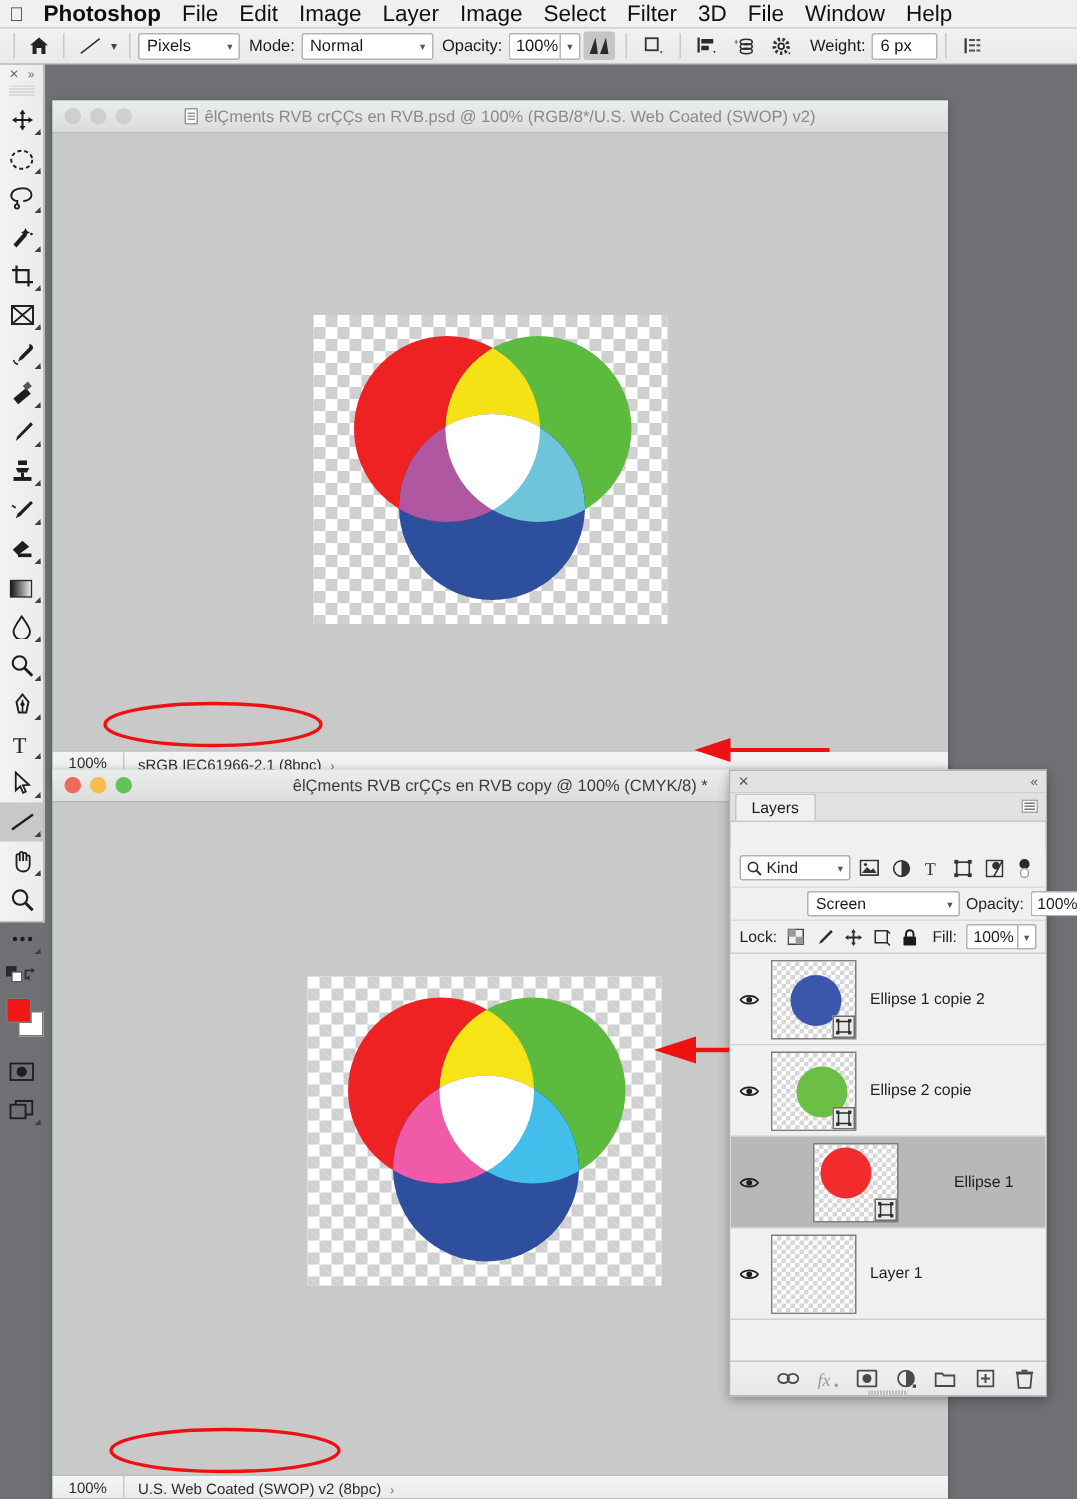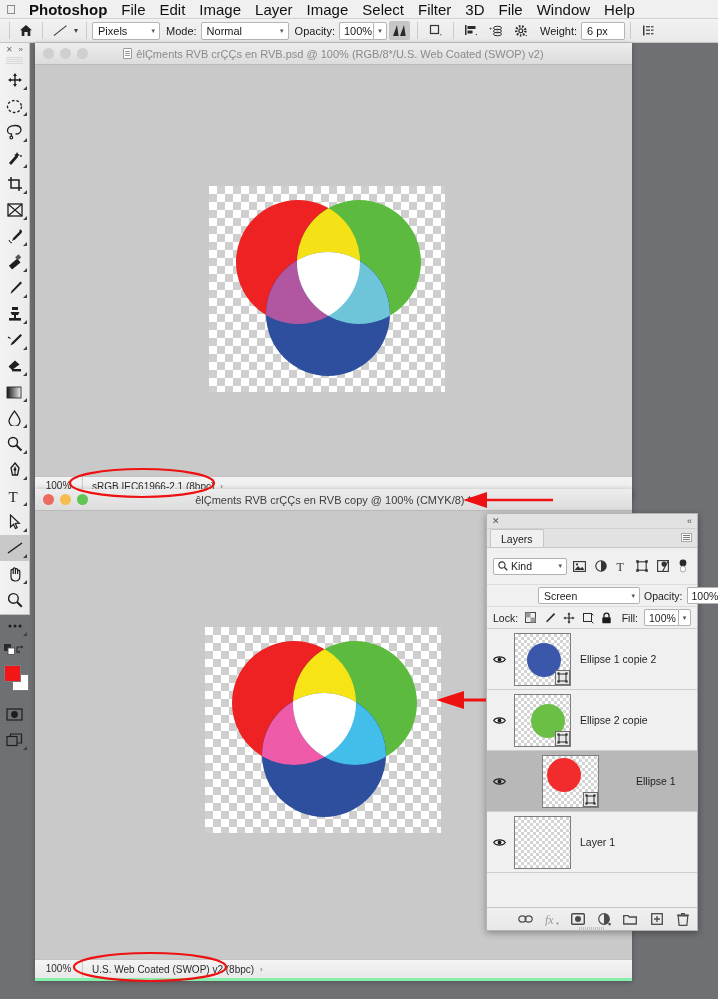--- a/index.html
+++ b/index.html
@@ -103,20 +103,21 @@
   .colorsw { position: relative; height: 40px; margin-top: 2px; }
   .sw-fg { position: absolute; left: 4px; top: 4px; width: 17px; height: 17px;
     background: #f21616; border: 1px solid #7a7a7a; z-index: 2; }
   .sw-bg { position: absolute; left: 12px; top: 13px; width: 17px; height: 17px;
     background: #fff; border: 1px solid #7a7a7a; z-index: 1; }
 
   
   .win {
     position: absolute; background: #86efac;
     box-shadow: 0 1px 5px rgba(0,0,0,0.28);
+    margin-top: 24px;
   }
   .win1 { left: 35px; top: 43px; width: 597px; height: 455px; }
   .titlebar {
     height: 22px; background: linear-gradient(#ededed,#dcdcdc);
     border-bottom: 1px solid #b9b9b9;
     display: flex; align-items: center; position: relative;
   }
   .lights { display: flex; gap: 6px; padding-left: 8px; }
   .light { width: 11px; height: 11px; border-radius: 50%; }
   .light.inactive { background: #cfcfcf; }
@@ -169,22 +170,22 @@
     border-bottom: 1px solid #d0d0d0; }
   .lp-tabrow { height: 19px; background: #e2e2e2; display: flex; align-items: flex-end;
     border-bottom: 1px solid #c6c6c6; position: relative; }
   .lp-tab { background: #f0f0f0; border: 1px solid #c6c6c6; border-bottom: none;
     padding: 0 10px; height: 18px; line-height: 18px; font-size: 10.5px; color: #202020;
     margin-left: 3px; border-radius: 2px 2px 0 0; }
   .lp-menu { position: absolute; right: 5px; top: 4px; width: 11px; height: 9px;
     background: #fff; border: 1px solid #a8a8a8; }
   .lp-menu::after { content:''; position:absolute; left:1px; top:1px; width:7px; height:1px;
     background:#7b7b7b; box-shadow: 0 2px 0 #7b7b7b, 0 4px 0 #7b7b7b; }
-  .lp-row { display: flex; align-items: center; padding: 0 6px; height: 37px;
-    border-bottom: 1px solid #dcdcdc; background: #f0f0f0; gap: 5px; }
+  .lp-row { display: flex; align-items: center; padding: 0 6px; height: 26px;
+    border-bottom: 1px solid #dcdcdc; background: #f0f0f0; gap: 5px; margin-top: 18px; }
   .kind-sel { flex: 0 0 74px; height: 17px; border: 1px solid #b2b2b2; border-radius: 2px;
     background: #fff; display: flex; align-items: center; font-size: 10.5px; color: #1c1c1c;
     position: relative; padding-left: 4px; gap: 3px; }
   .kind-sel .ar { position:absolute; right:4px; font-size:7px; color:#555; }
   .filt-ico { width: 17px; height: 17px; display: flex; align-items: center; justify-content: center; }
   .lp-row2 { display:flex; align-items:center; padding: 0 6px; height: 22px;
     border-bottom: 1px solid #dcdcdc; gap: 4px; }
   .blend-sel { flex: 0 0 102px; height: 17px; border: 1px solid #b2b2b2; border-radius: 2px;
     background: #fff; font-size: 10.5px; color: #1c1c1c; display: flex; align-items: center;
     padding-left: 5px; position: relative; margin-left: 45px; }

